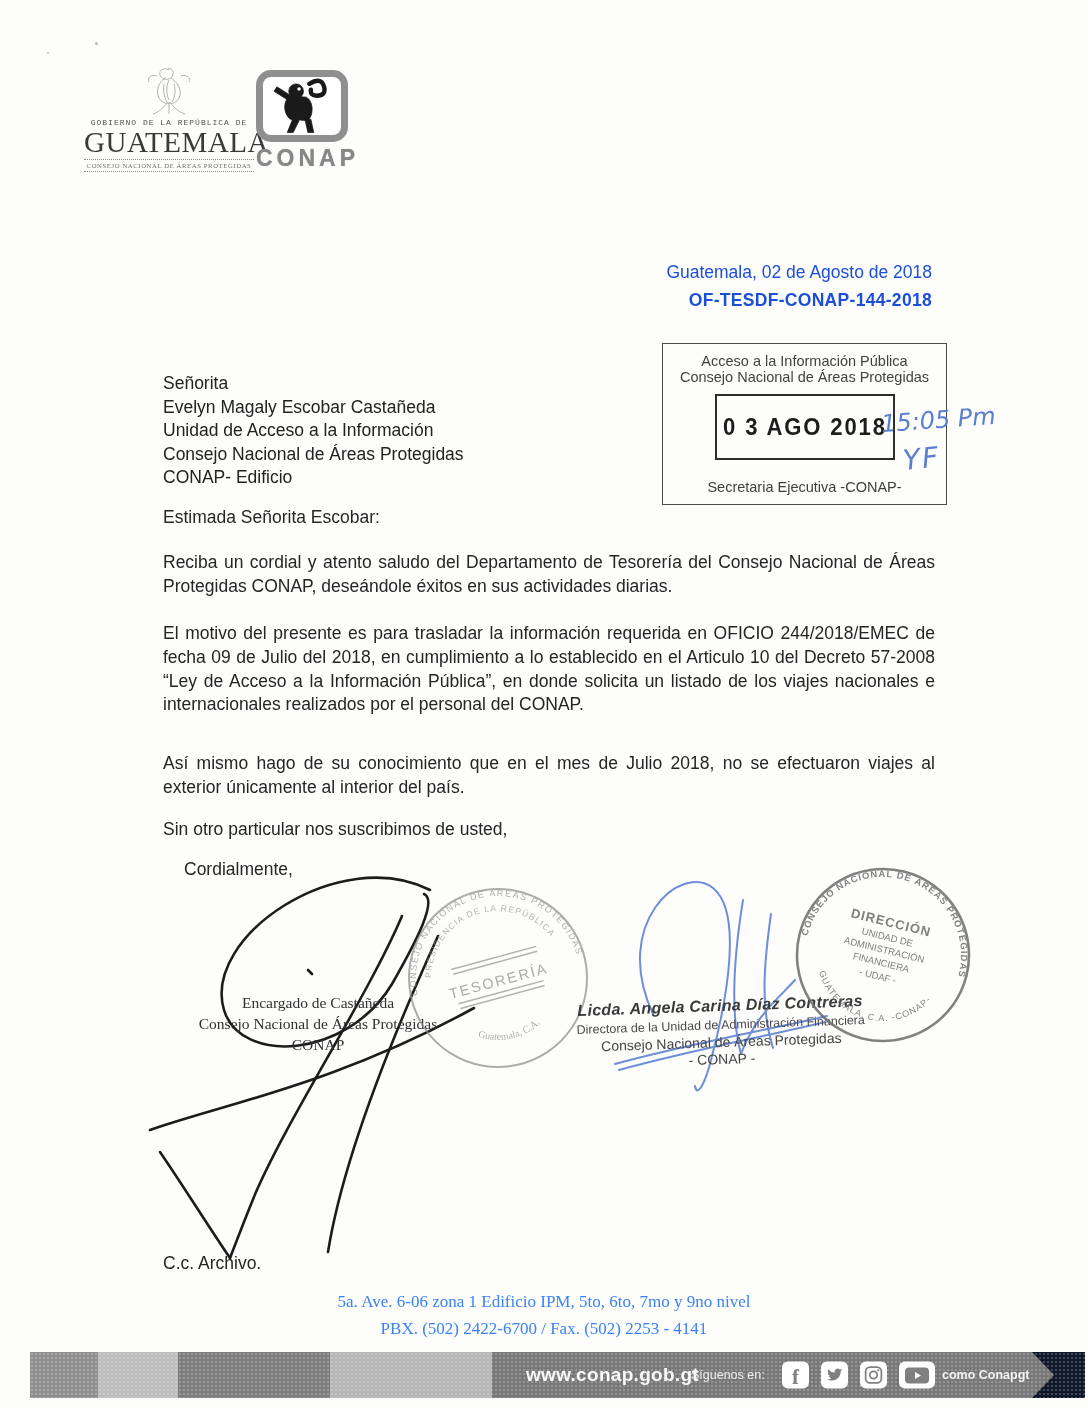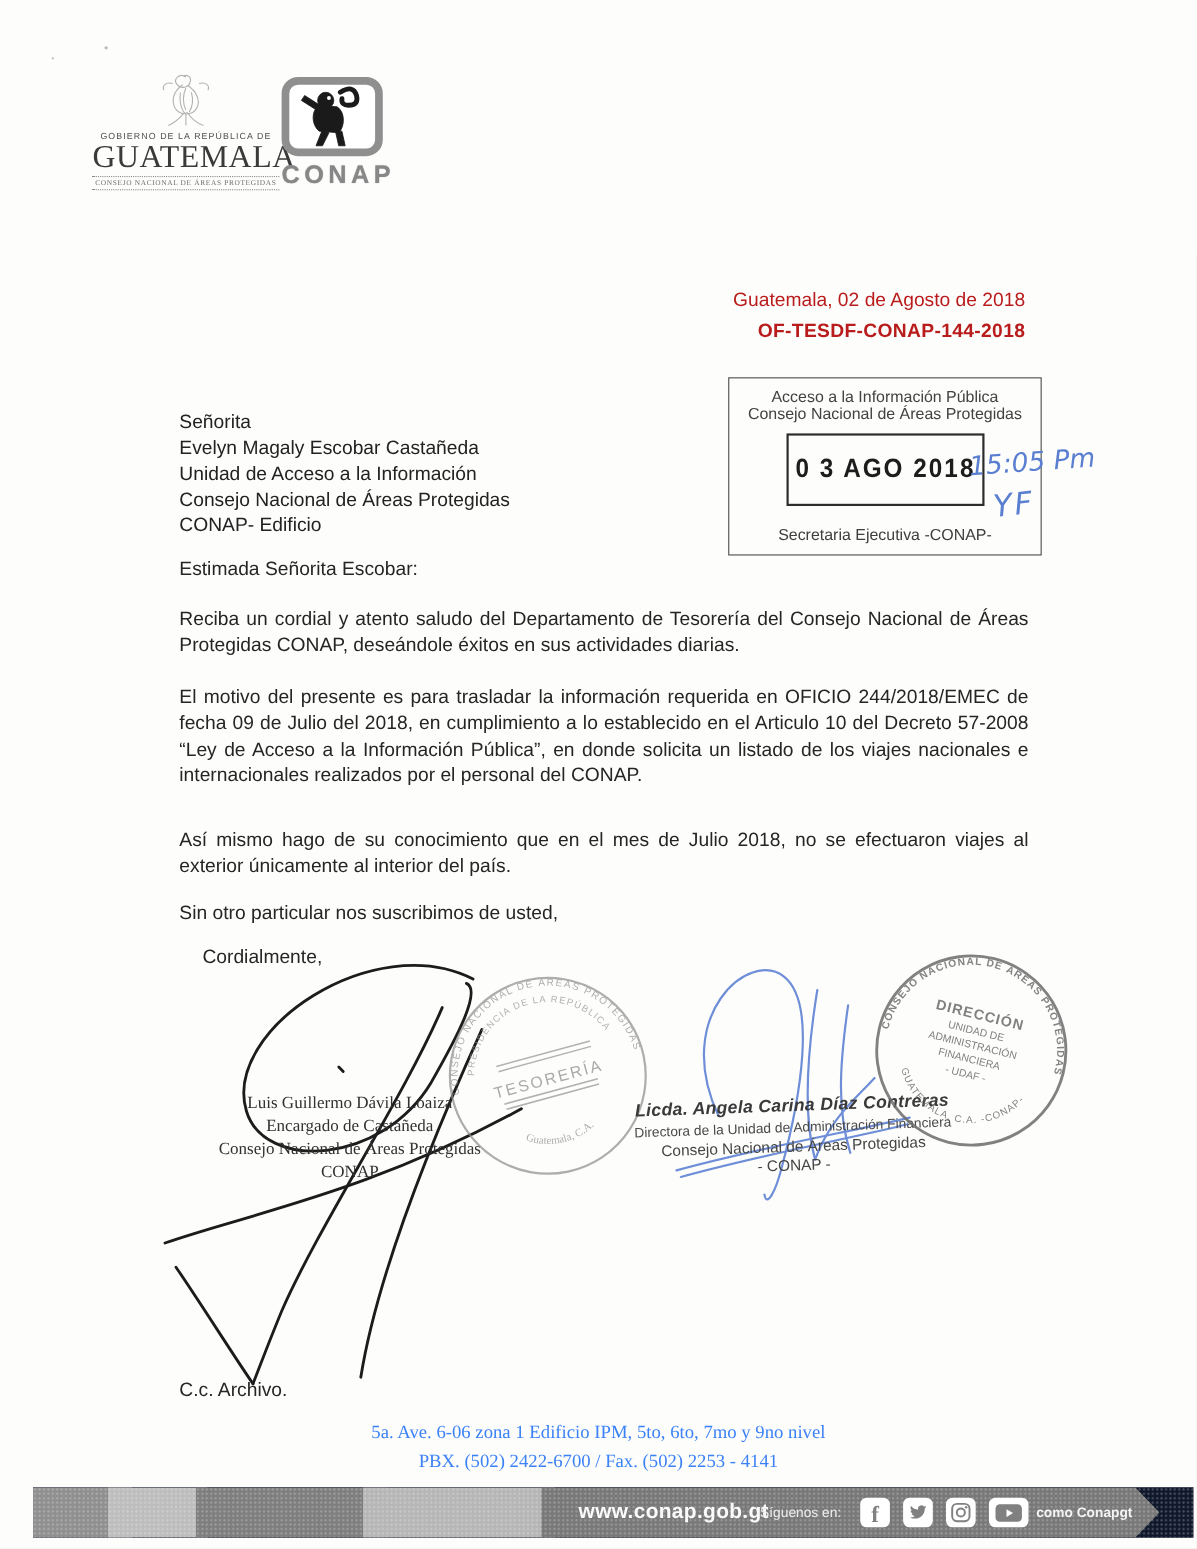--- a/index.html
+++ b/index.html
@@ -7,32 +7,32 @@
   body { font-family:"Liberation Sans", sans-serif; }
   .page {
     position:relative; width:1088px; height:1408px; margin:0 auto;
     background:#fdfdfc; overflow:hidden; color:#262626;
   }
   .speck { position:absolute; background:#b9b9b9; border-radius:50%; }
 
   
   .gt-logo { position:absolute; left:84px; top:64px; width:170px; text-align:center; }
   .quetzal { opacity:.8; }
-  .gov-line1 { font-family:Liberation Sans, sans-serif; font-size:8px; letter-spacing:1px; color:#4f4f4f; margin-top:-2px; }
+  .gov-line1 { font-family:Liberation Mono, monospace; font-size:8px; letter-spacing:1px; color:#4f4f4f; margin-top:-2px; }
   .gov-name  { font-family:"Liberation Serif",serif; font-size:29px; letter-spacing:.5px; color:#3a3a3a; line-height:30px; }
   .gov-line2 { font-family:"Liberation Serif",serif; font-size:6.7px; letter-spacing:.6px; color:#6d6d6d;
                border-top:1px dotted #8a8a8a; border-bottom:1px dotted #8a8a8a; padding:2px 0; margin-top:2px; }
   .conap-logo { position:absolute; left:256px; top:70px; width:94px; text-align:center; }
   .monkey-box { width:92px; height:72px; border:7px solid #8f8f8f; border-radius:15px; background:#fff;
                 display:flex; align-items:center; justify-content:center; }
   .conap-text { font-size:23px; font-weight:bold; letter-spacing:4px; color:#878787; margin-top:3px;
                 text-shadow:0 0 1px #9a9a9a; }
 
   
-  .date-block { position:absolute; top:258px; right:156px; text-align:right; font-size:17.5px; line-height:28px; color:#b91c1c; }
+  .date-block { position:absolute; top:258px; right:156px; text-align:right; font-size:17.5px; line-height:28px; color:#1d4ed8; }
   .ref-line { font-weight:bold; letter-spacing:.3px; }
 
   
   .reception-stamp { position:absolute; left:662px; top:343px; width:285px; height:162px;
                      border:1.5px solid #4a4a4a; color:#3e3e3e; text-align:center; }
   .rs-line1 { font-size:14.5px; margin-top:9px; color:#424242; }
   .rs-line2 { font-size:14.5px; color:#424242; }
   .rs-datebox { margin:9px auto 0; width:180px; height:66px; border:2.5px solid #2d2d2d;
                 display:flex; align-items:center; justify-content:center; }
   .rs-date { font-size:24px; font-weight:bold; letter-spacing:2px; color:#1d1d1d; transform:scaleX(.92); white-space:nowrap; }
@@ -166,21 +166,20 @@
       <path d="M290 38 C 200 -8, 62 84, 84 158 C 100 212, 206 208, 252 132 C 276 90, 298 48, 284 42"></path>
       <path d="M262 64 C 228 144, 150 262, 116 340 C 102 374, 94 396, 90 406"></path>
       <path d="M298 84 C 258 172, 204 300, 188 400"></path>
       <path d="M10 278 C 84 252, 196 232, 334 156"></path>
       <path d="M90 406 C 72 380, 42 332, 20 300"></path>
       <path d="M168 118 l4 4"></path>
     </g>
   </svg>
 
   <div class="sig-left-text">
-    <div>Luis Guillermo Dávila Loaiza</div>
     <div>Encargado de Castañeda</div>
     <div>Consejo Nacional de Áreas Protegidas</div>
     <div>CONAP</div>
   </div>
 
   <svg class="stamp" style="left:398px;top:878px;" width="200" height="200" viewBox="0 0 200 200">
     <defs>
       <path id="t-arc-outer" d="M 18,100 A 82,82 0 1 1 182,100"></path>
       <path id="t-arc-inner" d="M 33,100 A 67,67 0 1 1 167,100"></path>
       <path id="t-arc-bottom" d="M 38,100 A 62,62 0 0 0 162,100"></path>

